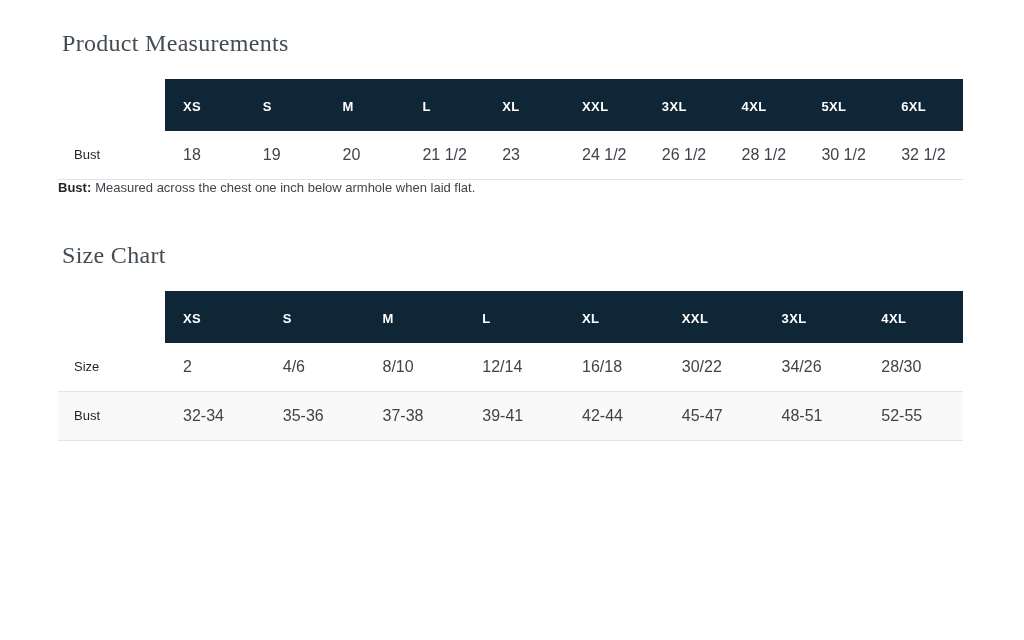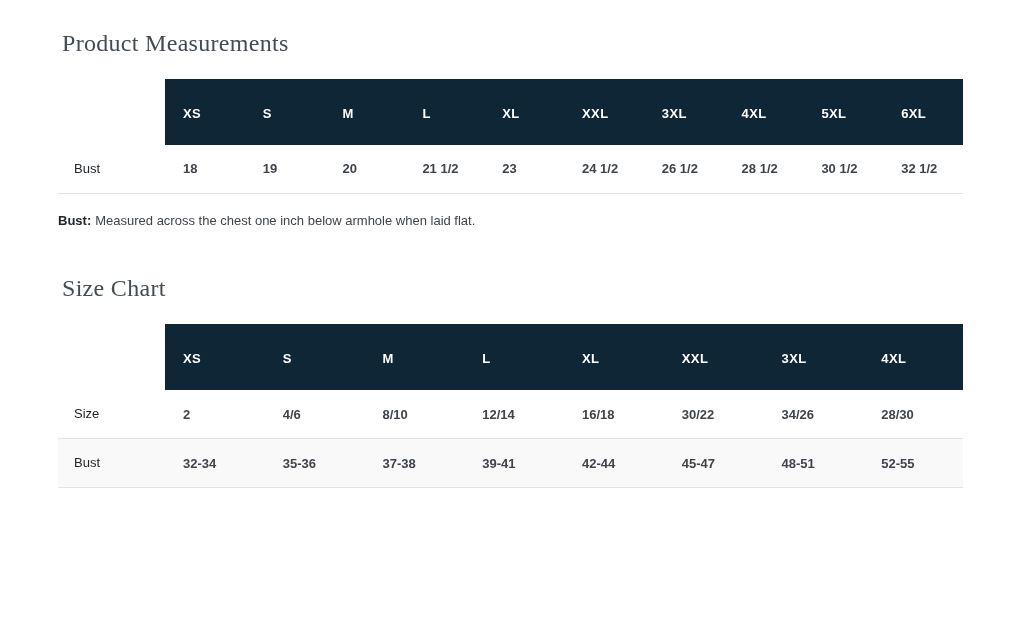--- a/index.html
+++ b/index.html
@@ -31,21 +31,21 @@
   }
   table.size-table col.label-col { width: 107px; }
 
   table.size-table thead th {
     background: var(--header-bg, #0f2637);
     color: var(--header-text, #ffffff);
     font-size: 13px;
     font-weight: 700;
     letter-spacing: 0.4px;
     text-align: left;
-    height: 66px;
+    height: 52px;
     padding: 4px 0 0 18px;
   }
   table.size-table thead th.corner {
     background: transparent;
   }
 
   table.size-table tbody tr { height: 49px; }
   table.size-table tbody tr.alt { background: var(--row-alt-bg, #f9f9f9); }
 
   table.size-table tbody th,
@@ -55,28 +55,27 @@
     vertical-align: middle;
   }
   table.size-table tbody th {
     font-size: 13px;
     font-weight: 400;
     color: var(--label-text, #22272c);
     line-height: 1.27;
     padding: 8px 4px 8px 16px;
   }
   table.size-table tbody td {
-    font-size: 13px;
-    font-weight: 700;
+    font-size: 16px;
+    font-weight: 400;
     color: var(--cell-text, #3f444a);
     padding: 8px 0 8px 18px;
   }
 
   .notes {
-    margin-top: 19px;
     font-size: 13px;
     color: var(--cell-text, #3f444a);
   }
   .notes p { margin: 0 0 21px 0; line-height: 1.25; }
   .notes p:last-child { margin-bottom: 0; }
   .notes strong {
     color: var(--label-text, #22272c);
     margin-right: 4px;
   }
 

